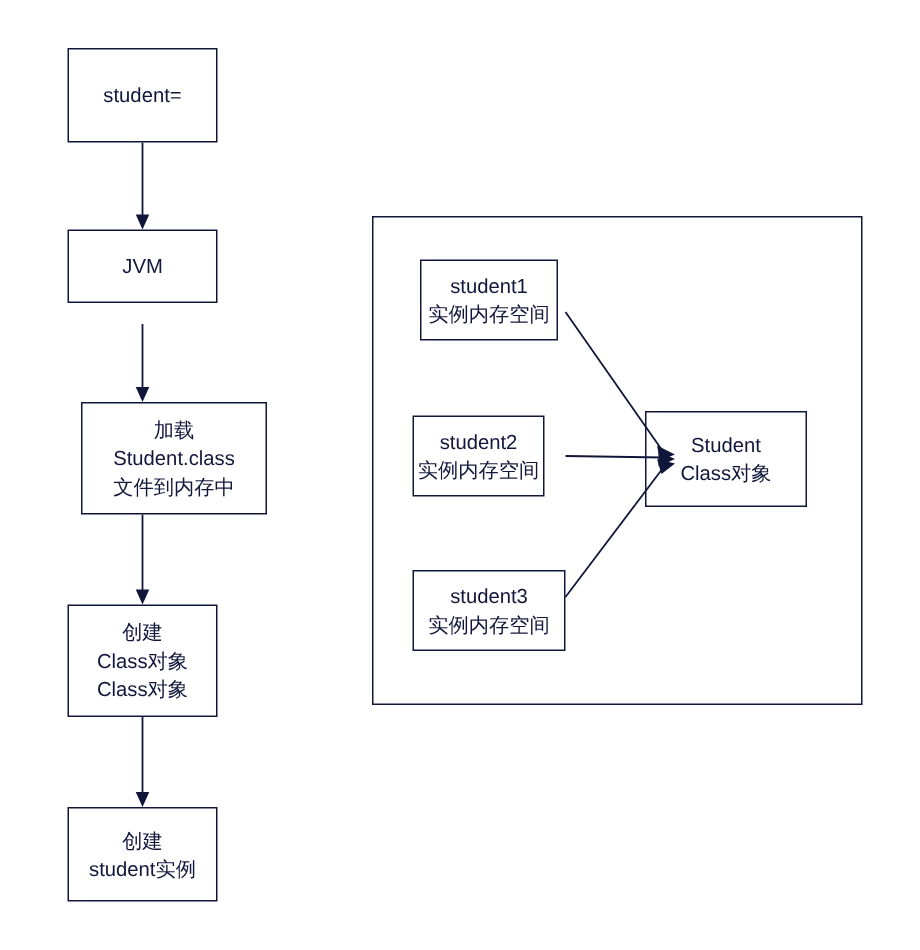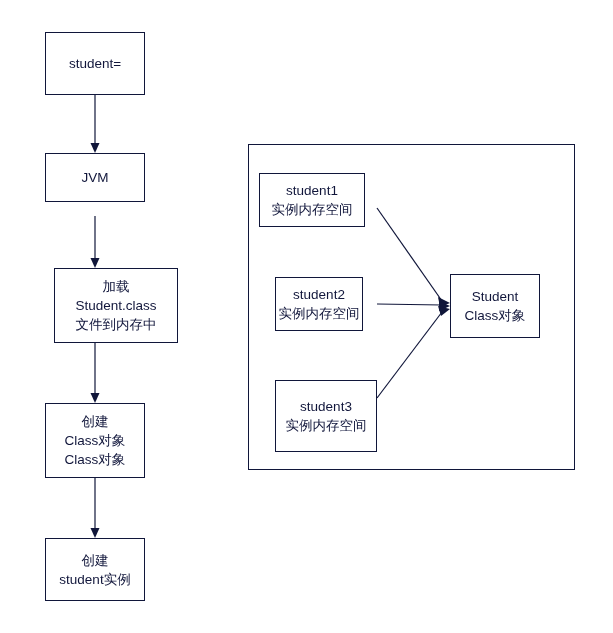--- a/index.html
+++ b/index.html
@@ -80,36 +80,36 @@
     <span class="ln">Class对象</span>
   </div>
 
   <div class="box" style="left:45px; top:538px; width:100px; height:63px;">
     <span class="ln">创建</span>
     <span class="ln">student实例</span>
   </div>
 
   <div class="panel" style="left:248px; top:144px; width:327px; height:326px;"></div>
 
-  <div class="box" style="left:259px; top:173px; width:106px; height:54px;">
+  <div class="box" style="left:280px; top:173px; width:92px; height:54px;">
     <span class="ln">student1</span>
     <span class="ln">实例内存空间</span>
   </div>
 
   <div class="box" style="left:275px; top:277px; width:88px; height:54px;">
     <span class="ln">student2</span>
     <span class="ln">实例内存空间</span>
   </div>
 
-  <div class="box" style="left:275px; top:380px; width:102px; height:72px;">
+  <div class="box" style="left:275px; top:380px; width:102px; height:54px;">
     <span class="ln">student3</span>
     <span class="ln">实例内存空间</span>
   </div>
 
-  <div class="box" style="left:450px; top:274px; width:90px; height:64px;">
+  <div class="box" style="left:430px; top:274px; width:108px; height:64px;">
     <span class="ln">Student</span>
     <span class="ln">Class对象</span>
   </div>
 
   <svg class="arrows" viewBox="0 0 613 633">
     <g>
       <line x1="95" y1="95" x2="95" y2="147"></line>
       <polygon points="95,153 90.5,143 99.5,143"></polygon>
 
       <line x1="95" y1="216" x2="95" y2="262"></line>

